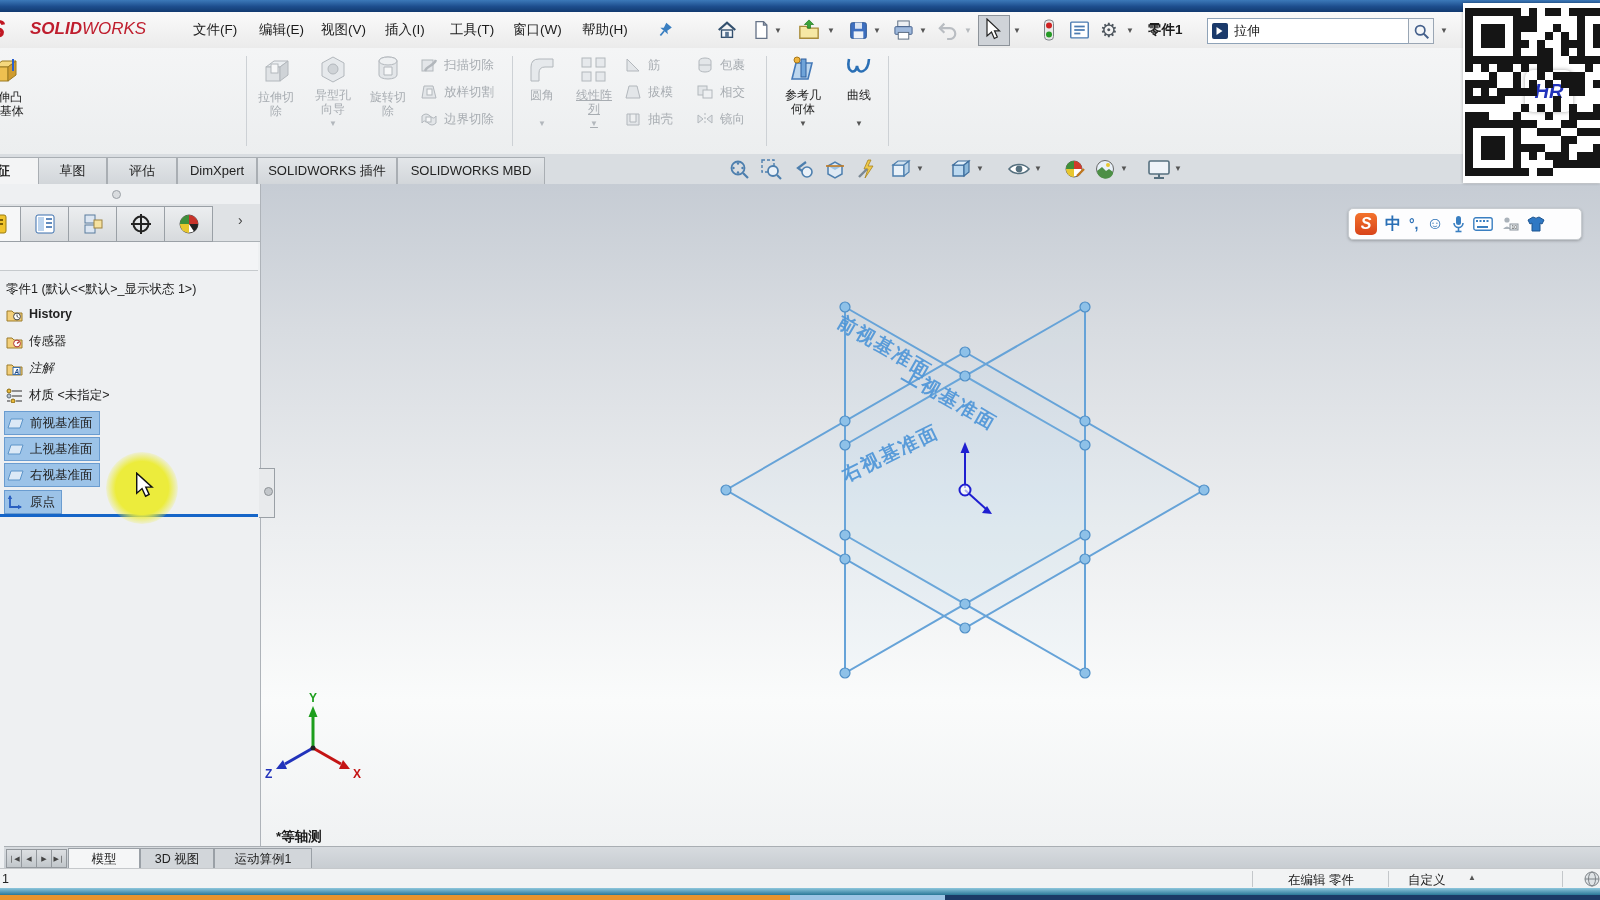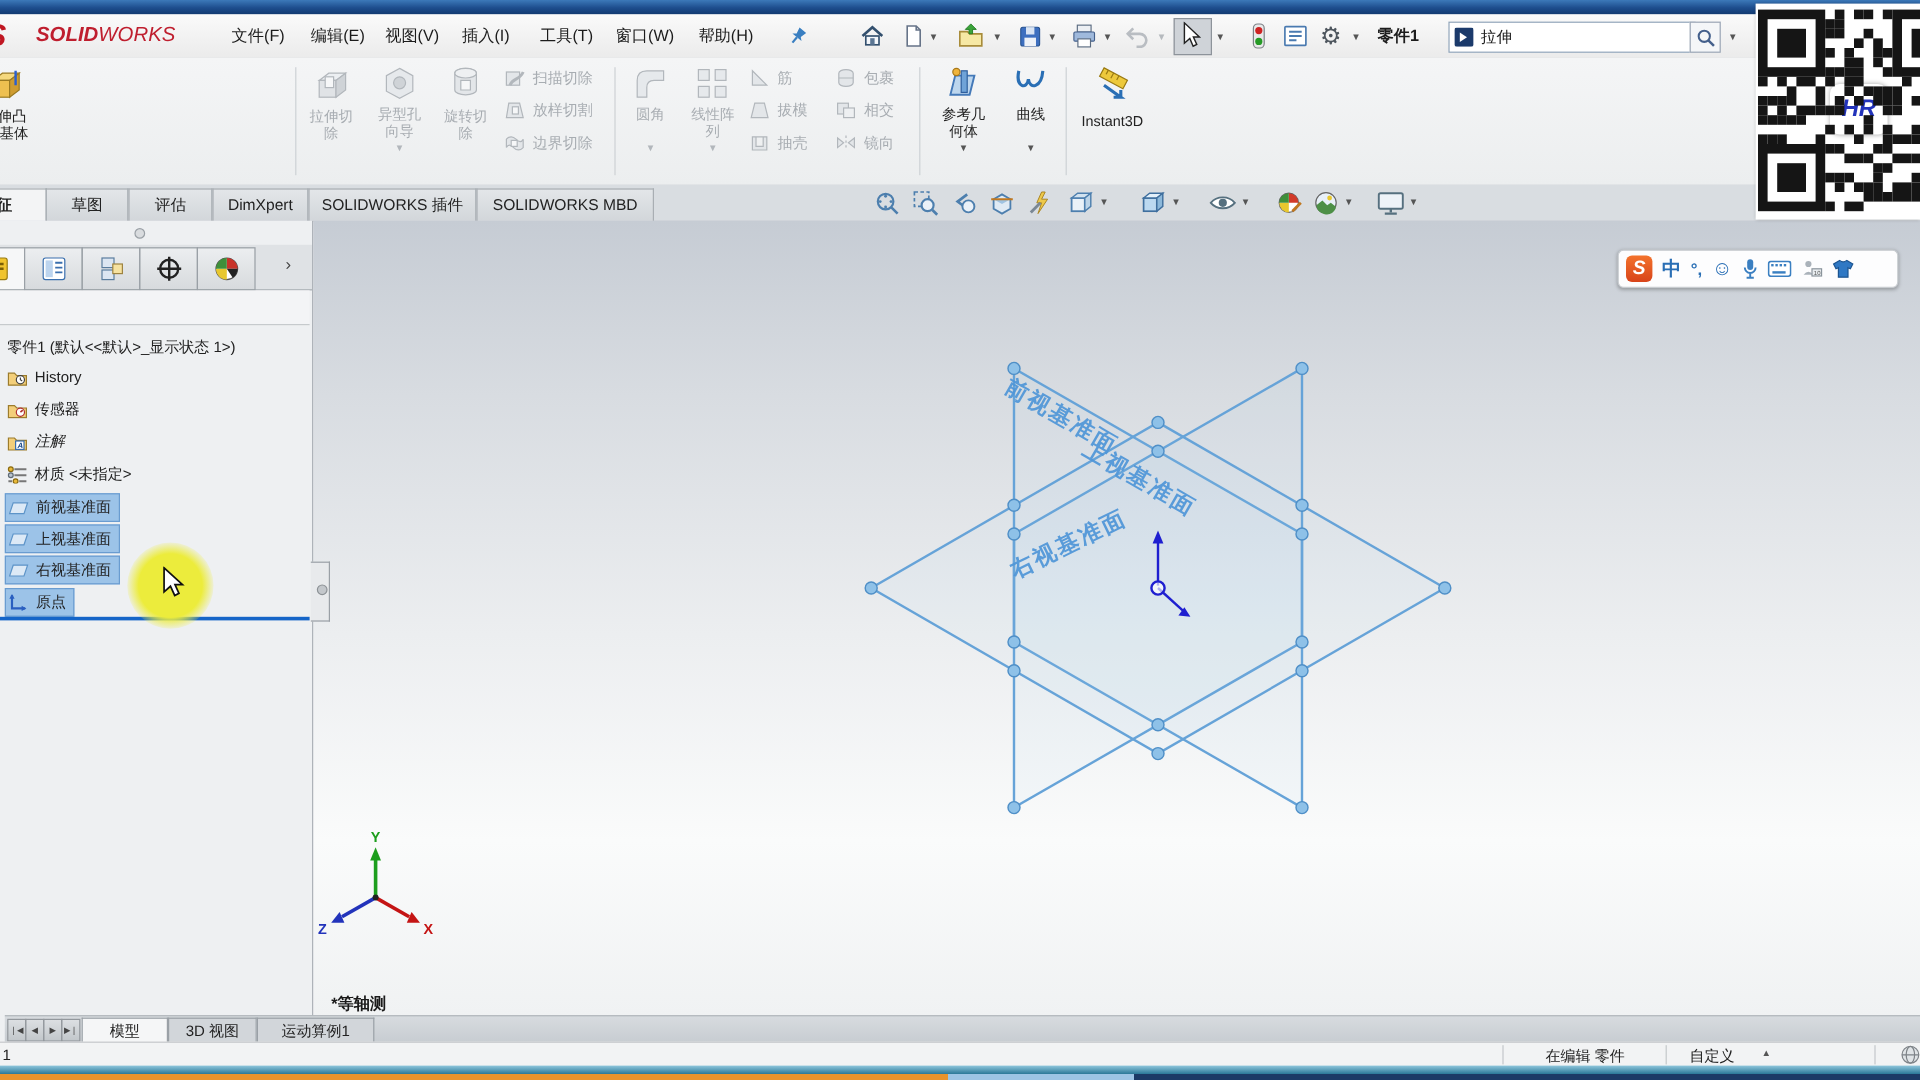--- a/index.html
+++ b/index.html
@@ -276,21 +276,21 @@
     <div class="vsep" style="left:512px;"></div>
 
     <div class="rbtn gray" style="left:520px;width:44px;">
       <svg class="ic" width="30" height="30" viewBox="0 0 30 30">
         <path d="M4 26 V12 Q4 4 12 4 H26 V12 H18 Q12 12 12 18 V26 Z" fill="#e6e9ec" stroke="#b2b7bc"></path>
       </svg>
       <span>圆角</span>
       <span class="dd" style="margin-top:18px;color:#b2b7bc;">▼</span>
     </div>
 
-    <div class="rbtn gray" style="left:568px;width:52px;">
+    <div class="rbtn gray" style="left:568px;width:52px;text-decoration:underline;">
       <svg class="ic" width="30" height="30" viewBox="0 0 30 30">
         <rect x="3" y="3" width="9" height="9" fill="#e6e9ec" stroke="#b2b7bc"></rect>
           <rect x="17" y="3" width="9" height="9" fill="#e6e9ec" stroke="#b2b7bc"></rect>
         <rect x="3" y="17" width="9" height="9" fill="#e6e9ec" stroke="#b2b7bc"></rect>
           <rect x="17" y="17" width="9" height="9" fill="#e6e9ec" stroke="#b2b7bc"></rect>
       </svg>
       <span>线性阵</span>
         <span>列</span>
       <span class="dd" style="margin-top:4px;color:#b2b7bc;">▼</span>
     </div>
@@ -357,32 +357,20 @@
     <div class="rbtn" style="left:836px;width:46px;">
       <svg class="ic" width="28" height="30" viewBox="0 0 28 30">
         <path d="M4 4 C1 18 11 20 12 11 C13 20 23 18 24 4" fill="none" stroke="#2a6fb5" stroke-width="2.6"></path>
       </svg>
       <span>曲线</span>
       <span class="dd" style="margin-top:18px;">▼</span>
     </div>
 
     <div class="vsep" style="left:888px;"></div>
 
-    <div class="rbtn" style="left:894px;width:66px;">
-      <svg class="ic" width="34" height="30" viewBox="0 0 34 30">
-        <g transform="rotate(28 17 12)">
-            <rect x="6" y="6" width="22" height="8" fill="#edc93c" stroke="#9a7a12"></rect>
-            <line x1="10" y1="6" x2="10" y2="10" stroke="#9a7a12"></line>
-            <line x1="15" y1="6" x2="15" y2="11" stroke="#9a7a12"></line>
-            <line x1="20" y1="6" x2="20" y2="10" stroke="#9a7a12"></line>
-          </g>
-        <path d="M10 16 L24 26 l-6 0 m6 0 l0 -6" fill="none" stroke="#2a6fb5" stroke-width="2.6"></path>
-      </svg>
-      <span style="margin-top:6px;">Instant3D</span>
-    </div>
   </div>
 
   <div class="abs" id="tabrow">
     <div class="ftab active" style="left:-45px;width:82px;">特征</div>
     <div class="ftab" style="left:38px;width:67px;">草图</div>
     <div class="ftab" style="left:107px;width:68px;">评估</div>
     <div class="ftab" style="left:177px;width:78px;">DimXpert</div>
     <div class="ftab" style="left:257px;width:138px;">SOLIDWORKS 插件</div>
     <div class="ftab" style="left:397px;width:146px;">SOLIDWORKS MBD</div>
 
@@ -576,21 +564,21 @@
           </svg>
       </div>
       <div class="abs" style="left:238px;top:8px;font-size:14px;color:#444;">›</div>
     </div>
     <div id="filterbar"></div>
 
     <div class="trow" style="top:94px;font-weight:normal;">
       <span>零件1 (默认&lt;&lt;默认&gt;_显示状态 1&gt;)</span>
     </div>
 
-    <div class="trow" style="top:119px;">
+    <div class="trow" style="top:119px;font-weight:bold;">
       <svg width="17" height="15" viewBox="0 0 17 15">
           <path d="M1 4 h5 l2 2 h8 v8 H1 z" fill="#f3cf7a" stroke="#9c7c2c"></path>
           <circle cx="11" cy="9.5" r="3.4" fill="#fff" stroke="#444"></circle>
           <path d="M11 7.5 v2 l1.5 1" fill="none" stroke="#444"></path>
         </svg>
       <span>History</span>
     </div>
     <div class="trow" style="top:146px;">
       <svg width="17" height="15" viewBox="0 0 17 15">
           <path d="M1 4 h5 l2 2 h8 v8 H1 z" fill="#f3cf7a" stroke="#9c7c2c"></path>

